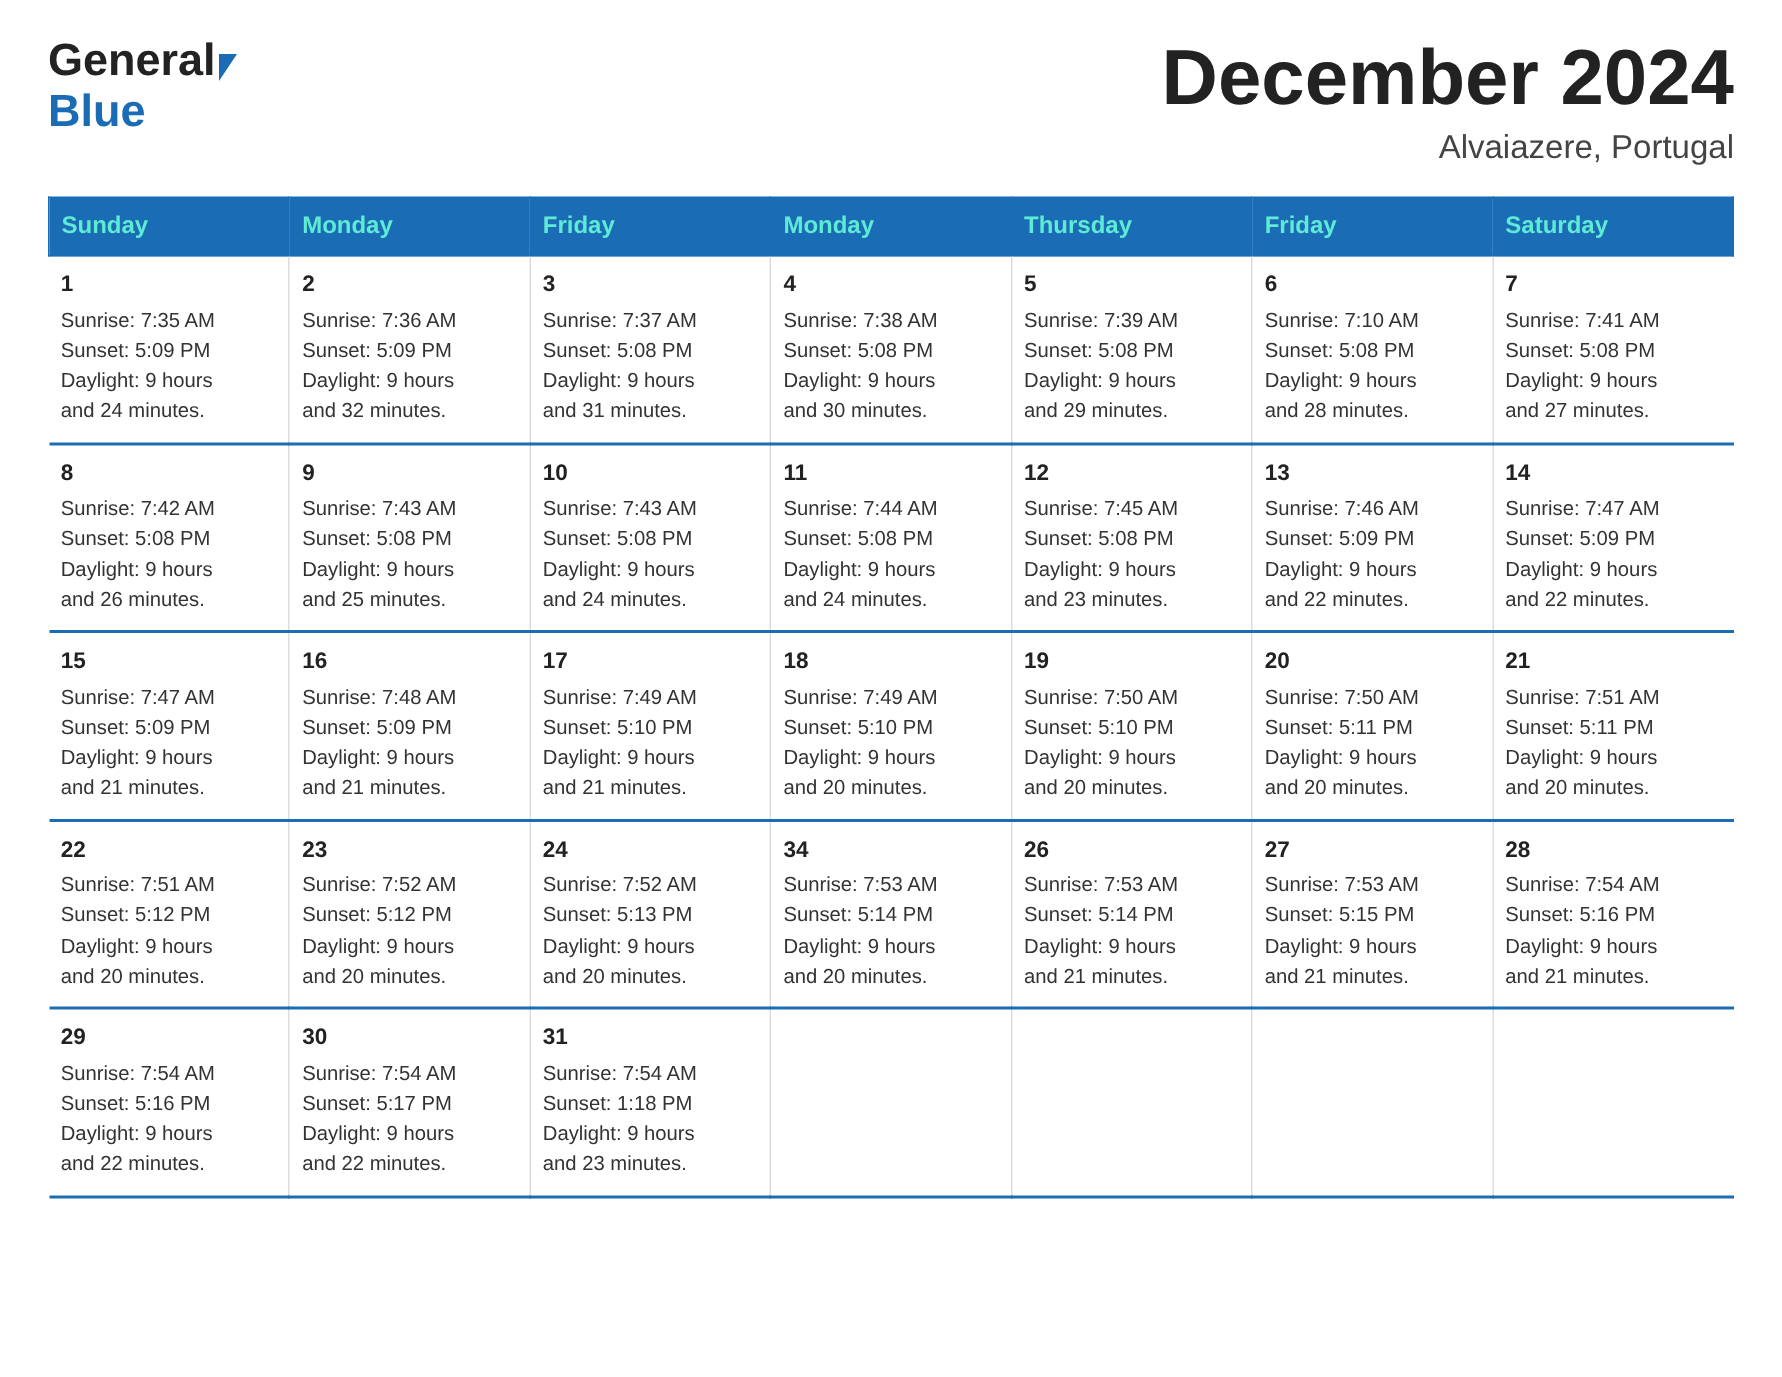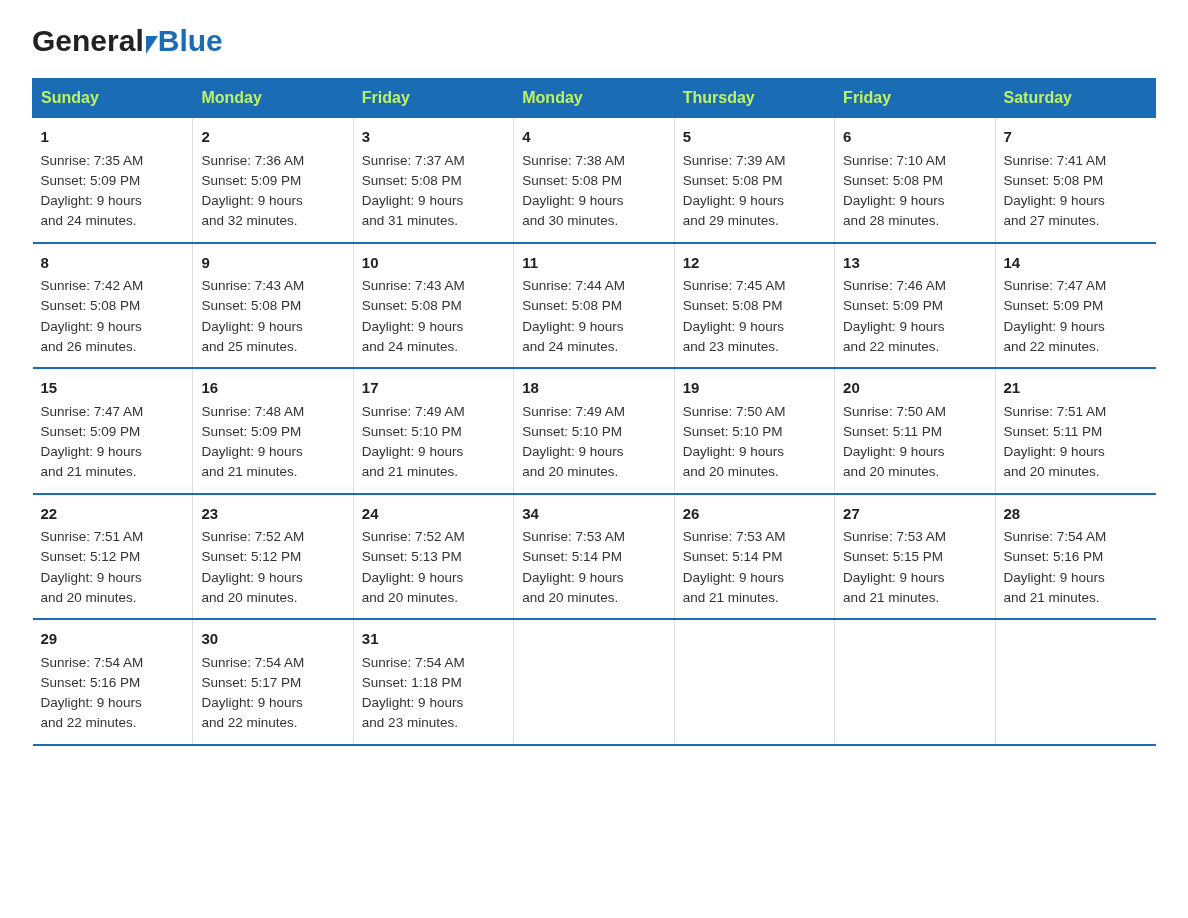--- a/index.html
+++ b/index.html
@@ -10,21 +10,21 @@
       color: #222;
     }
     .header {
       display: flex;
       justify-content: space-between;
       align-items: flex-start;
       margin-bottom: 20px;
     }
     .logo {
       display: flex;
-      flex-direction: row;
+      flex-direction: column;
       align-items: flex-start;
       text-align: right;
     }
     .title-block {
       text-align: right;
     }
     .month-title {
       font-size: 52px;
       font-weight: bold;
       color: #222;
@@ -35,21 +35,21 @@
       color: #444;
       margin-top: 4px;
     }
     table {
       width: 100%;
       border-collapse: collapse;
       table-layout: fixed;
     }
     thead tr th {
       background-color: #1a6db5;
-      color: #bef264;
+      color: #5eead4;
       padding: 10px 8px;
       font-size: 16px;
       font-weight: bold;
       text-align: left;
       border: 1px solid #1a6db5;
     }
     tbody tr {
       border-bottom: 2px solid #1a6db5;
     }
     tbody td {
@@ -110,20 +110,24 @@
 
 <div class="header">
   <div class="logo">
     <div class="logo-row">
       <span class="logo-general">General</span>
       <span class="logo-triangle"></span>
     </div>
     <div>
       <span class="logo-blue-text">Blue</span>
     </div>
+  </div>
+  <div class="title-block">
+    <div class="month-title">December 2024</div>
+    <div class="location-title">Alvaiazere, Portugal</div>
   </div>
 </div>
 
 <table>
   <thead>
     <tr>
       <th>Sunday</th>
       <th>Monday</th>
       <th>Friday</th>
       <th>Monday</th>

